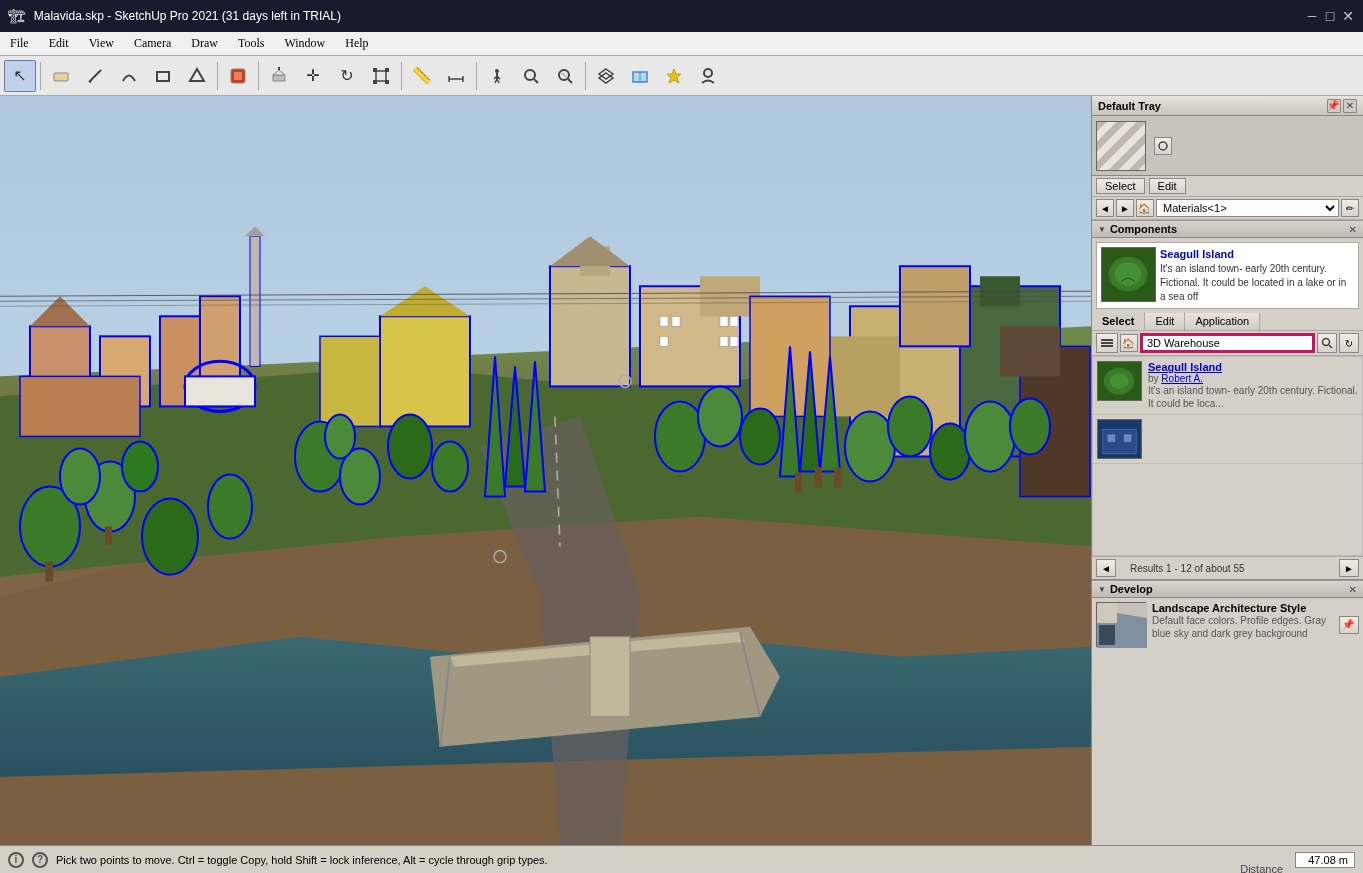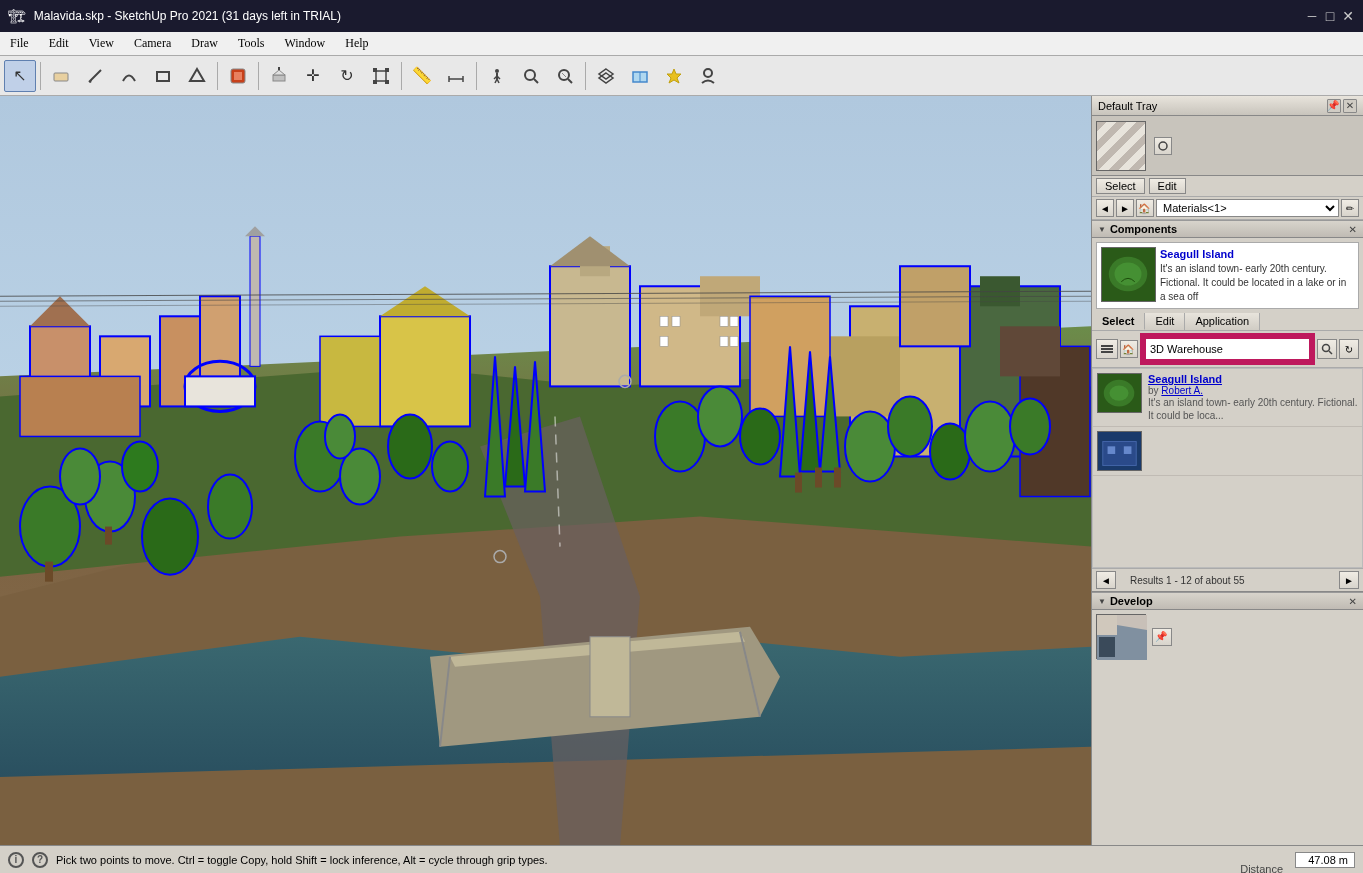--- a/index.html
+++ b/index.html
@@ -90,21 +90,21 @@
     
     .tray-header {
       background: linear-gradient(180deg, #e8e4dc 0%, #c8c4bc 100%);
       border-bottom: 1px solid #888;
       display: flex;
       align-items: center;
       justify-content: space-between;
       padding: 2px 6px;
       min-height: 20px;
     }
-    .tray-header .tray-title { font-size: 11px; font-weight: normal; color: #000; }
+    .tray-header .tray-title { font-size: 11px; font-weight: bold; color: #000; }
     .tray-header .tray-controls { display: flex; gap: 2px; }
     .tray-header .tray-btn {
       width: 14px; height: 14px; display: flex; align-items: center; justify-content: center;
       cursor: pointer; font-size: 10px; color: #444;
       background: #d0ccc4; border: 1px solid #888; border-radius: 1px;
     }
 
     
     .materials-preview {
       height: 60px;
@@ -226,22 +226,22 @@
       background: #d4d0c8;
       border-bottom: 1px solid #aaa;
       gap: 2px;
     }
     .search-type-btn {
       width: 22px; height: 20px; display: flex; align-items: center; justify-content: center;
       background: linear-gradient(180deg, #f0ece4 0%, #d8d4cc 100%);
       border: 1px solid #888; cursor: pointer; font-size: 10px;
     }
     .search-input {
-      flex: 1; height: 32px;
-      background: white; border: 6px solid #be185d;
+      flex: 1; height: 20px;
+      background: white; border: 3px solid #be185d;
       font-size: 11px; padding: 0 4px;
     }
     .search-btn {
       width: 20px; height: 20px; display: flex; align-items: center; justify-content: center;
       background: linear-gradient(180deg, #f0ece4 0%, #d8d4cc 100%);
       border: 1px solid #888; cursor: pointer; font-size: 10px;
     }
     .refresh-btn {
       width: 20px; height: 20px; display: flex; align-items: center; justify-content: center;
       background: linear-gradient(180deg, #f0ece4 0%, #d8d4cc 100%);
@@ -752,20 +752,24 @@
       </div>
       <div class="style-item">
         <div class="style-thumb">
           <svg viewBox="0 0 50 45" width="50" height="45">
             <rect width="50" height="45" fill="#c8c0b8"></rect>
             <polygon points="0,20 20,10 50,15 50,45 0,45" fill="#8090a0"></polygon>
             <polygon points="0,0 20,0 20,20 0,20" fill="#d0c8bc"></polygon>
             <rect x="2" y="22" width="16" height="20" fill="#3a4a5a"></rect>
           </svg>
         </div>
+        <div class="style-info">
+          <div class="style-title">Landscape Architecture Style</div>
+          <div class="style-desc">Default face colors. Profile edges. Gray blue sky and dark grey background</div>
+        </div>
         <div class="style-controls">
           <div class="style-btn">📌</div>
         </div>
       </div>
     </div>
   </div>
 </div>
 
 <div id="statusbar">
   <div class="status-indicator">

